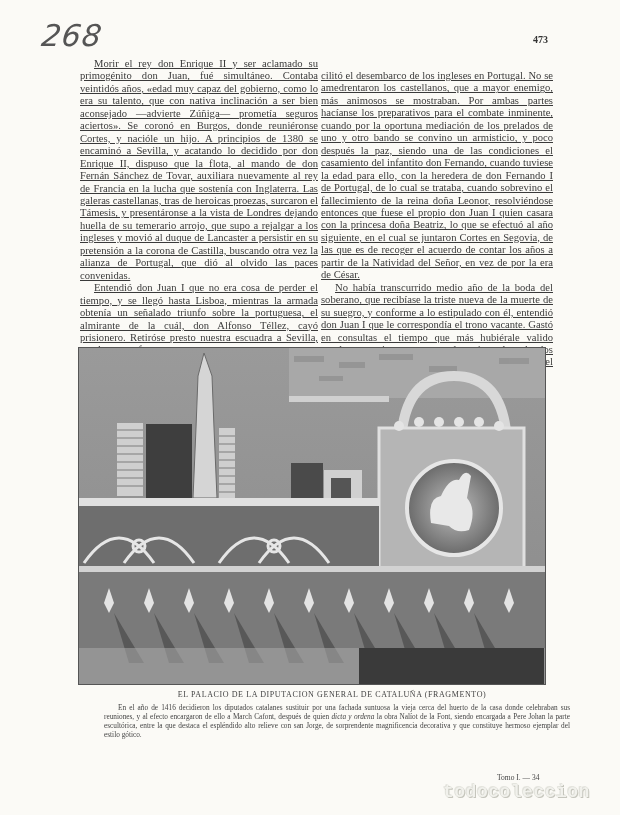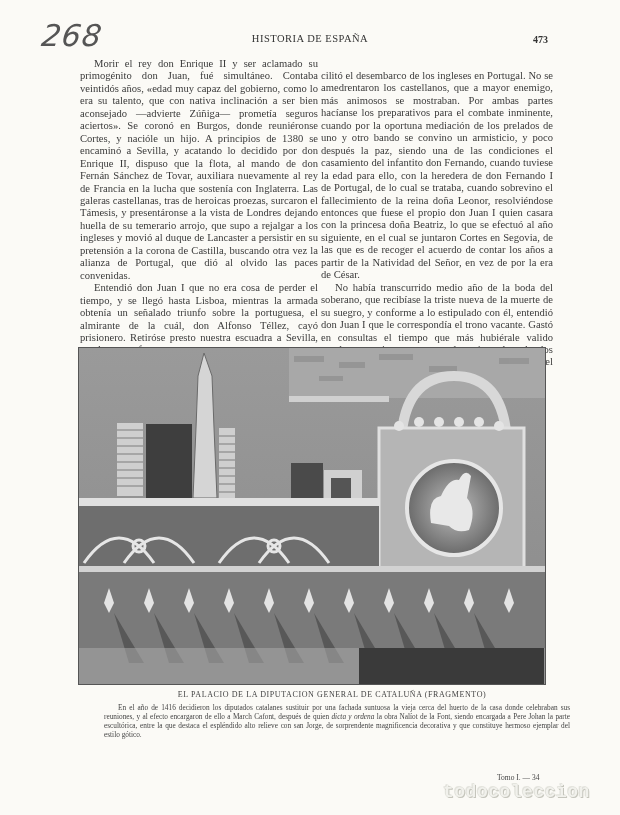--- a/index.html
+++ b/index.html
@@ -26,20 +26,21 @@
   .folio {
     position:absolute; right:72px; top:34px;
     font-size:10px; font-weight:bold; color:#333;
     font-family:"Liberation Serif", serif;
   }
   .col {
     position:absolute; top:58px;
     font-family:"Liberation Serif", serif;
     font-size:10.6px; line-height:12.45px; color:#3a3a3a;
     text-align:justify;
+    text-decoration:underline;
   }
   .col.left { left:80px; width:238px; }
   .col.right { left:321px; width:232px; }
   .col p { margin:0; text-indent:14px; }
   .col p.cont { text-indent:0;margin-top:12px; }
   .figure {
     position:absolute; left:78px; top:347px; width:466px; height:336px;
     border:1px solid #555; overflow:hidden;
     background:#8d8d8d;
   }
@@ -69,21 +70,20 @@
     color:#f1f1ec;
     text-shadow: 0 0 1px #bdbdb4, 1px 1px 0 #c6c6bd, -1px -1px 0 #e8e8e2;
   }
 </style>
 </head>
 <body>
 
 <div class="page">
 
   <div class="handnum">268</div>
-  <div class="running-head">HISTORIA DE ESPAÑA</div>
   <div class="folio">473</div>
 
   <div class="col left">
     <p>Morir el rey don Enrique II y ser aclamado su primogénito don Juan, fué simultáneo. Contaba veintidós años, «edad muy capaz del gobierno, como lo era su talento, que con nativa inclinación a ser bien aconsejado —advierte Zúñiga— prometía seguros aciertos». Se coronó en Burgos, donde reuniéronse Cortes, y nacióle un hijo. A principios de 1380 se encaminó a Sevilla, y acatando lo decidido por don Enrique II, dispuso que la flota, al mando de don Fernán Sánchez de Tovar, auxiliara nuevamente al rey de Francia en la lucha que sostenía con Inglaterra. Las galeras castellanas, tras de heroicas proezas, surcaron el Támesis, y presentáronse a la vista de Londres dejando huella de su temerario arrojo, que supo a rejalgar a los ingleses y movió al duque de Lancaster a persistir en su pretensión a la corona de Castilla, buscando otra vez la alianza de Portugal, que dió al olvido las paces convenidas.</p>
     <p>Entendió don Juan I que no era cosa de perder el tiempo, y se llegó hasta Lisboa, mientras la armada obtenía un señalado triunfo sobre la portuguesa, el almirante de la cuál, don Alfonso Téllez, cayó prisionero. Retiróse presto nuestra escuadra a Sevilla, con lo que se fa-</p>
   </div>
 
   <div class="col right">
     <p class="cont">cilitó el desembarco de los ingleses en Portugal. No se amedrentaron los castellanos, que a mayor enemigo, más animosos se mostraban. Por ambas partes hacíanse los preparativos para el combate inminente, cuando por la oportuna mediación de los prelados de uno y otro bando se convino un armisticio, y poco después la paz, siendo una de las condiciones el casamiento del infantito don Fernando, cuando tuviese la edad para ello, con la heredera de don Fernando I de Portugal, de lo cual se trataba, cuando sobrevino el fallecimiento de la reina doña Leonor, resolviéndose entonces que fuese el propio don Juan I quien casara con la princesa doña Beatriz, lo que se efectuó al año siguiente, en el cual se juntaron Cortes en Segovia, de las que es de recoger el acuerdo de contar los años a partir de la Natividad del Señor, en vez de por la era de César.</p>
     <p>No había transcurrido medio año de la boda del soberano, que recibíase la triste nueva de la muerte de su suegro, y conforme a lo estipulado con él, entendió don Juan I que le correspondía el trono vacante. Gastó en consultas el tiempo que más hubiérale valido emplear en irse a captar las simpatías de los portugueses, pues no es de extrañar que, por no ser el nati-</p>

